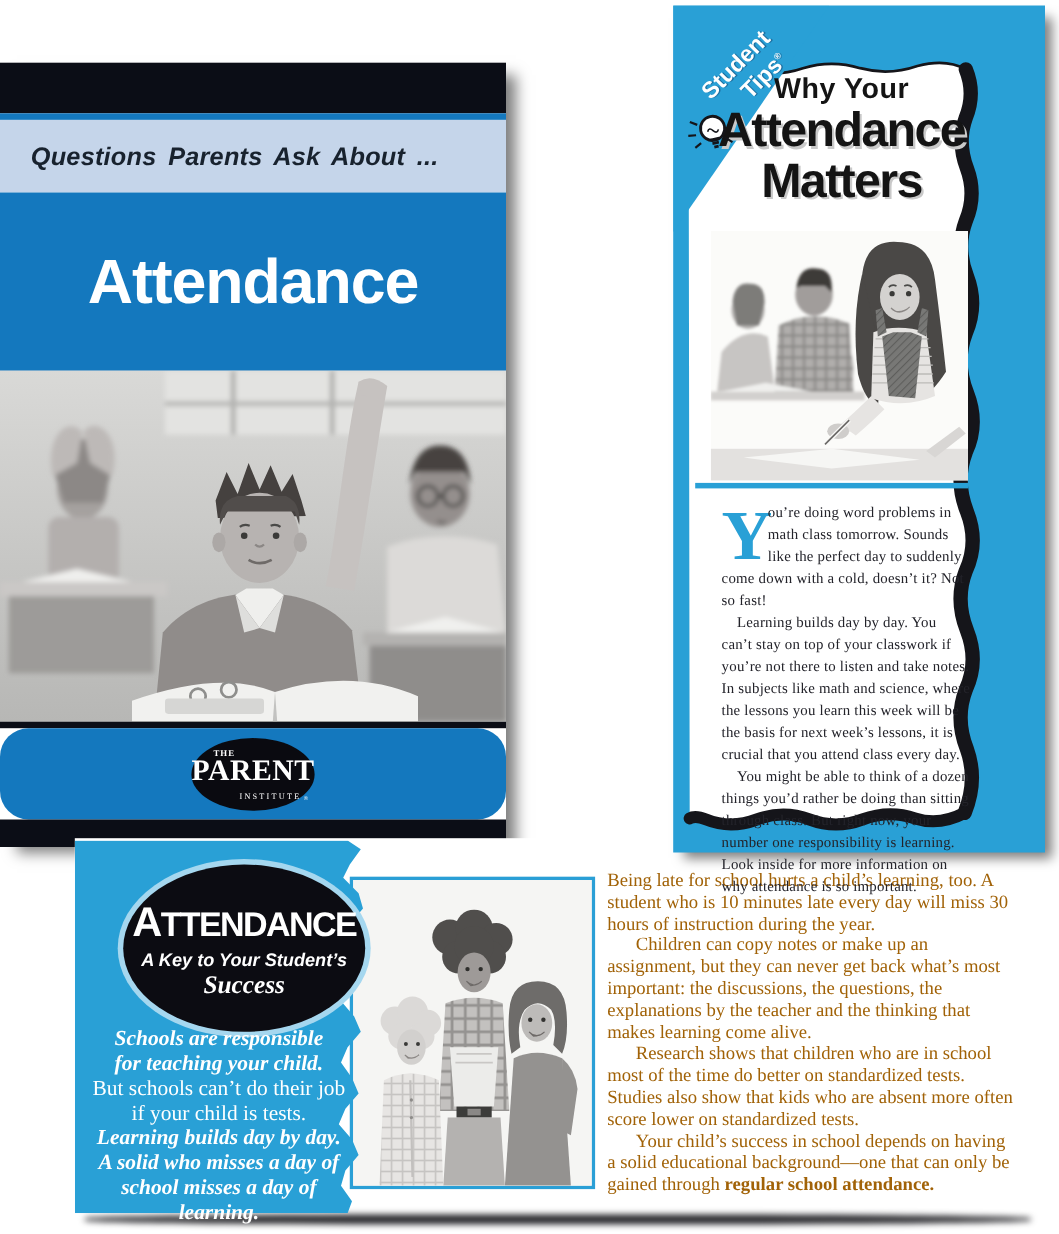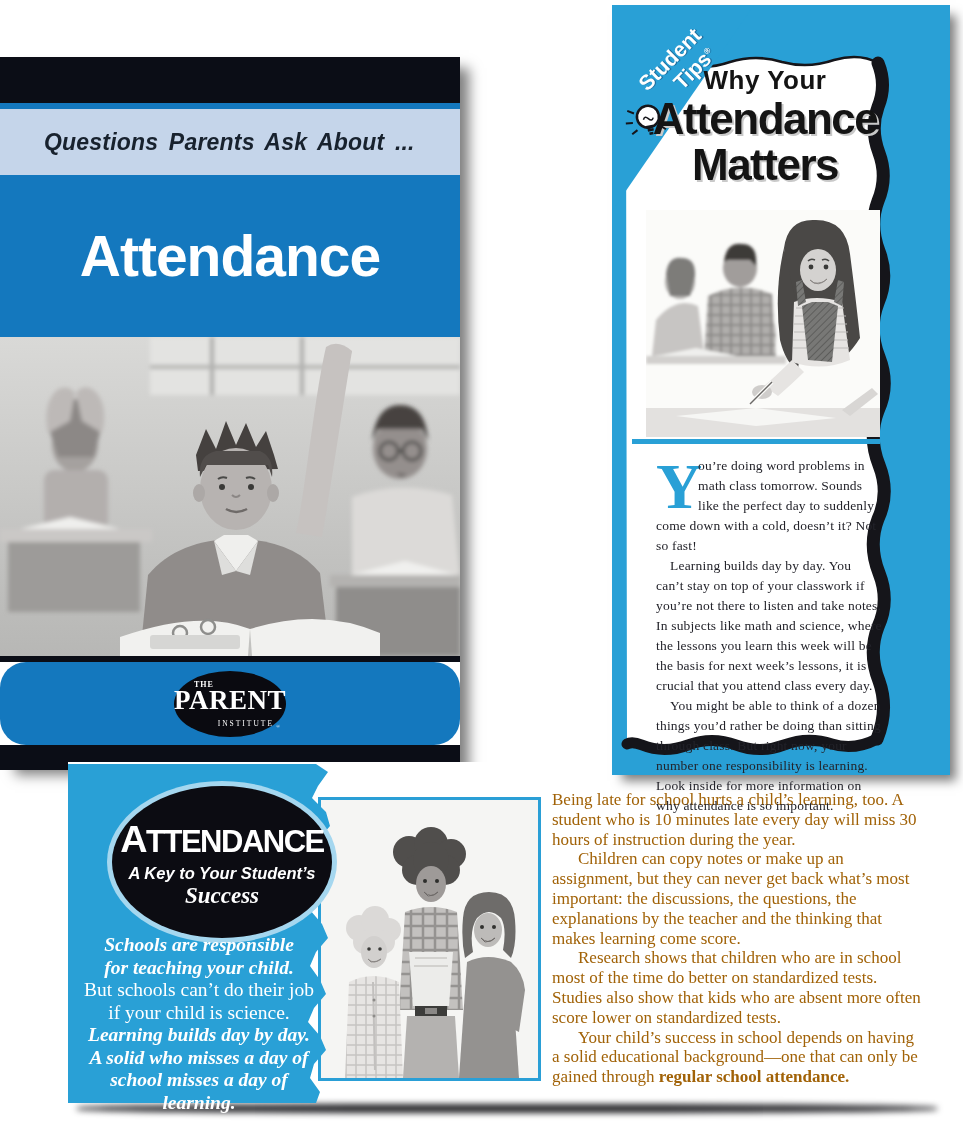--- a/index.html
+++ b/index.html
@@ -5,21 +5,21 @@
   html,body{margin:0;padding:0;background:#fff;}
   #canvas{position:relative;width:963px;height:1122px;background:#fff;overflow:hidden;
           font-family:"Liberation Sans",sans-serif;}
 
   
   .booklet{position:absolute;left:0;top:57px;width:460px;height:713px;z-index:1;
            box-shadow:12px 8px 12px -3px rgba(0,0,0,.5);}
   .bk-black-top{height:46px;background:#0b0d16;}
   .bk-blue-line{height:6px;background:#1478be;}
   .bk-light-band{height:66px;background:#c5d5ea;display:flex;align-items:center;}
-  .bk-eyebrow{padding-left:44px;font-size:23px;font-style:italic;font-weight:bold;
+  .bk-eyebrow{padding-left:28px;font-size:23px;font-style:italic;font-weight:bold;
               color:#18222e;word-spacing:4px;letter-spacing:.2px;}
   .bk-blue-band{height:162px;background:#1478be;display:flex;align-items:center;justify-content:center;}
   .bk-title{color:#fff;font-size:57px;font-weight:bold;letter-spacing:-1px;}
   .bk-photo{height:319px;overflow:hidden;background:#c4c4c2;}
   .bk-black-line{height:6px;background:#0b0d16;}
   .bk-logo-band{height:83px;background:#1478be;display:flex;align-items:center;justify-content:center;border-radius:26px;}
   .bk-black-bottom{height:25px;background:#0b0d16;}
   .tpi-oval{position:relative;width:112px;height:66px;background:#0a0a10;border-radius:50%;
             color:#fff;font-family:"Liberation Serif",serif;}
   .tpi-the{position:absolute;left:20px;top:9px;font-size:8px;font-weight:bold;letter-spacing:1px;}
@@ -339,29 +339,29 @@
     <div class="card-oval">
       <div class="oval-title">ATTENDANCE</div>
       <div class="oval-sub1">A Key to Your Student’s</div>
       <div class="oval-sub2">Success</div>
     </div>
 
     <div class="card-lines">
       <div class="it">Schools are responsible</div>
       <div class="it">for teaching your child.</div>
       <div class="rm">But schools can’t do their job</div>
-      <div class="rm">if your child is science.</div>
+      <div class="rm">if your child is tests.</div>
       <div class="it">Learning builds day by day.</div>
       <div class="it">A solid who misses a day of</div>
       <div class="it">school misses a day of learning.</div>
     </div>
 
     <div class="article">
       <p>Being late for school hurts a child’s learning, too. A student who is 10 minutes late every day will miss 30 hours of instruction during the year.</p>
-      <p class="ind">Children can copy notes or make up an assignment, but they can never get back what’s most important: the discussions, the questions, the explanations by the teacher and the thinking that makes learning come score.</p>
+      <p class="ind">Children can copy notes or make up an assignment, but they can never get back what’s most important: the discussions, the questions, the explanations by the teacher and the thinking that makes learning come alive.</p>
       <p class="ind">Research shows that children who are in school most of the time do better on standardized tests. Studies also show that kids who are absent more often score lower on standardized tests.</p>
       <p class="ind"><span>Your child’s success in school depends on having a solid educational background—one that can only be gained through </span><span class="bold">regular school attendance.</span></p>
     </div>
 
     <div class="page-shadow"></div>
   </div>
 
 </div>
 
 </body></html>

